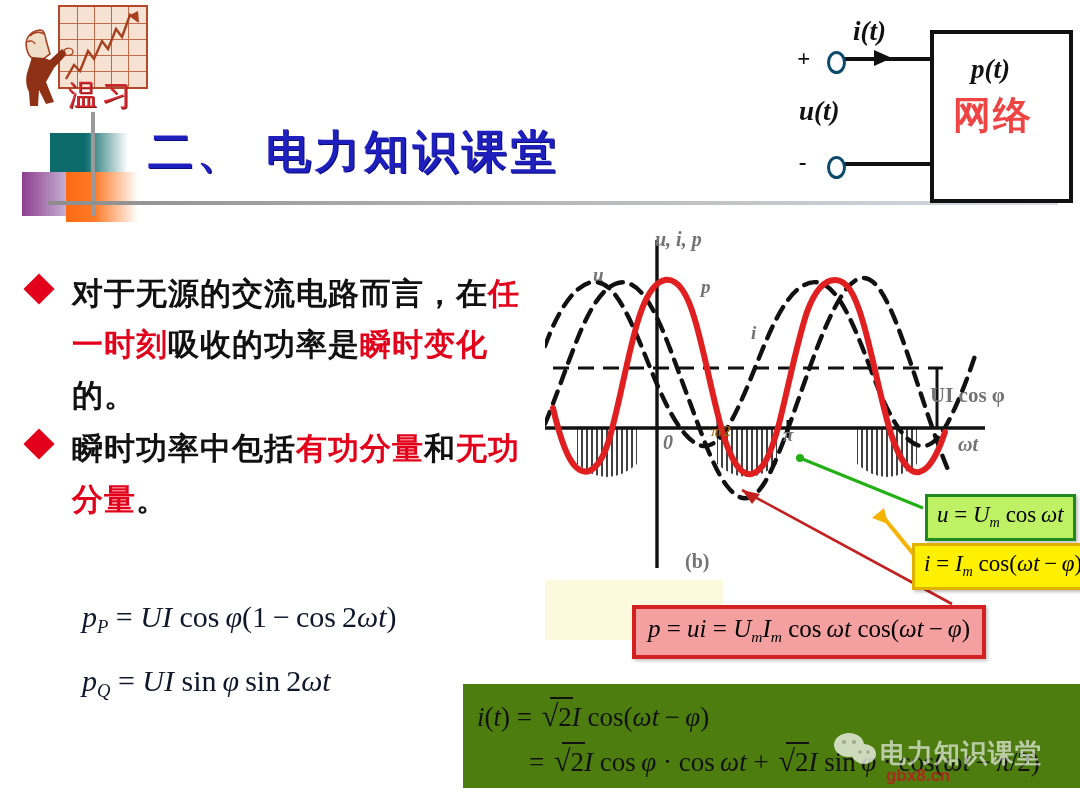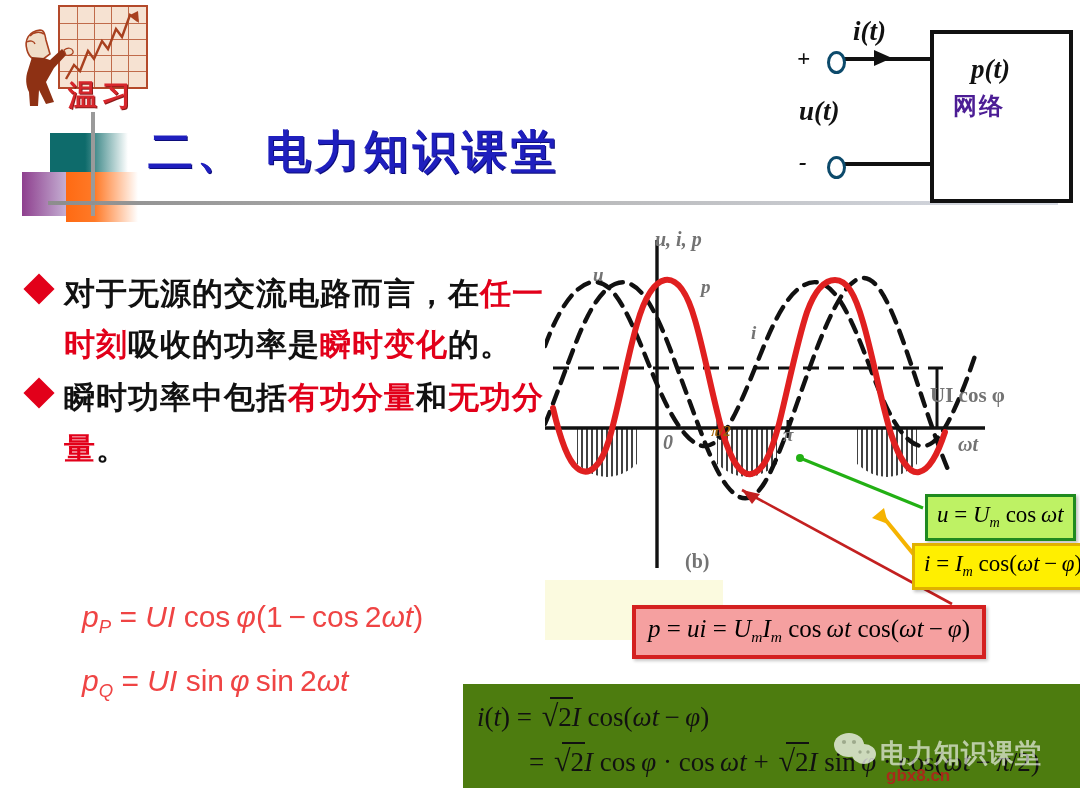--- a/index.html
+++ b/index.html
@@ -11,21 +11,21 @@
   .abs{position:absolute;}
 
   
   #review-logo{left:8px;top:2px;width:140px;height:118px;}
   #review-logo .chart-box{position:absolute;left:50px;top:3px;width:86px;height:80px;
     background:#f6e2d2;border:2px solid #b4492a;}
   #review-logo .chart-box .v{position:absolute;top:0;bottom:0;width:1px;background:#c06a4a;}
   #review-logo .chart-box .h{position:absolute;left:0;right:0;height:1px;background:#c06a4a;}
   #review-logo .man{position:absolute;left:12px;top:22px;width:58px;height:84px;}
   #review-logo .wenxi{position:absolute;left:60px;top:74px;font-family:"DejaVu Sans",sans-serif;
-    font-weight:bold;font-size:29px;color:#d7262c;letter-spacing:5px;
+    font-weight:normal;font-size:29px;color:#d7262c;letter-spacing:5px;
     text-shadow:1px 1px 0 #8b1a1a;}
 
   
   #deco-teal{left:50px;top:133px;width:78px;height:48px;
     background:linear-gradient(to right,#0e6b6b 0%,#0e6b6b 45%,#ffffff 100%);}
   #deco-purple{left:22px;top:172px;width:66px;height:44px;
     background:linear-gradient(to right,#8e3f8e 0%,#c7b4d6 70%,#efeaf3 100%);}
   #deco-orange{left:66px;top:172px;width:72px;height:50px;
     background:linear-gradient(to right,#ff6a12 0%,#ff7a28 40%,#ffffff 100%);}
   #deco-vline{left:91px;top:112px;width:4px;height:104px;background:#9a9a9a;}
@@ -41,29 +41,29 @@
   #circuit{left:775px;top:2px;width:305px;height:212px;}
   #circuit .netbox{position:absolute;left:155px;top:28px;width:135px;height:165px;
     border:4px solid #111;background:#fff;}
   #circuit .wire{position:absolute;background:#111;height:4px;}
   #circuit .term{position:absolute;width:13px;height:17px;border:3px solid #0c4a6b;
     border-radius:50%;background:#fff;}
   #circuit .lbl{position:absolute;font-style:italic;font-weight:bold;color:#111;}
 
   
   #bullets{left:28px;top:268px;width:520px;}
-  .bullet-row{display:flex;align-items:flex-start;margin-bottom:2px;}
+  .bullet-row{display:flex;align-items:flex-start;margin-bottom:2px;gap:8px;}
   .diamond{width:22px;height:22px;background:#e2001a;transform:rotate(45deg);
     margin:10px 14px 0 0;flex:none;}
   .btext{font-family:"DejaVu Sans",sans-serif;font-weight:bold;font-size:31px;
     line-height:51px;color:#111;letter-spacing:1px;}
   .btext .hl{color:#e2001a;}
 
   
-  .lformula{font-family:Liberation Sans, sans-serif;font-size:30px;color:#ef4444;white-space:nowrap;}
+  .lformula{font-family:Liberation Serif, serif;font-size:30px;color:#0f172a;white-space:nowrap;}
   #formula-pp{left:82px;top:600px;}
   #formula-pq{left:82px;top:664px;}
   .it{font-style:italic;}
   sub.v{font-size:0.62em;vertical-align:-0.32em;font-style:italic;}
 
   
   #figure{left:545px;top:228px;width:470px;height:350px;}
   #figure svg{display:block;}
   .fig-lbl{position:absolute;font-weight:bold;font-style:italic;color:#737373;}
 
@@ -136,21 +136,21 @@
   <div class="term" style="left:52px;top:49px;"></div>
   <div class="term" style="left:52px;top:154px;"></div>
   <svg style="position:absolute;left:95px;top:45px;" width="30" height="22">
     <polygon points="4,3 22,11 4,19" fill="#111"></polygon>
   </svg>
   <div class="lbl" style="left:22px;top:44px;font-size:23px;">+</div>
   <div class="lbl" style="left:24px;top:148px;font-size:23px;">-</div>
   <div class="lbl" style="left:78px;top:14px;font-size:27px;">i(t)</div>
   <div class="lbl" style="left:24px;top:94px;font-size:27px;">u(t)</div>
   <div class="lbl" style="left:196px;top:52px;font-size:27px;">p(t)</div>
-  <div style="position:absolute;left:178px;top:88px;font-family:'DejaVu Sans',sans-serif;font-weight:bold;font-size:24px;color:#4c1d95;letter-spacing:2px;">网络</div>
+  <div style="position:absolute;left:178px;top:88px;font-family:'DejaVu Sans',sans-serif;font-weight:bold;font-size:38px;color:#ef4444;letter-spacing:2px;">网络</div>
 </div>
 
 <div class="abs" id="bullets">
   <div class="bullet-row">
     <div class="diamond"></div>
     <div class="btext">
       <span>对于无源的交流电路而言，在</span><span class="hl">任一时刻</span><span>吸收的功率是</span><span class="hl">瞬时变化</span><span>的。</span>
     </div>
   </div>
   <div class="bullet-row">

